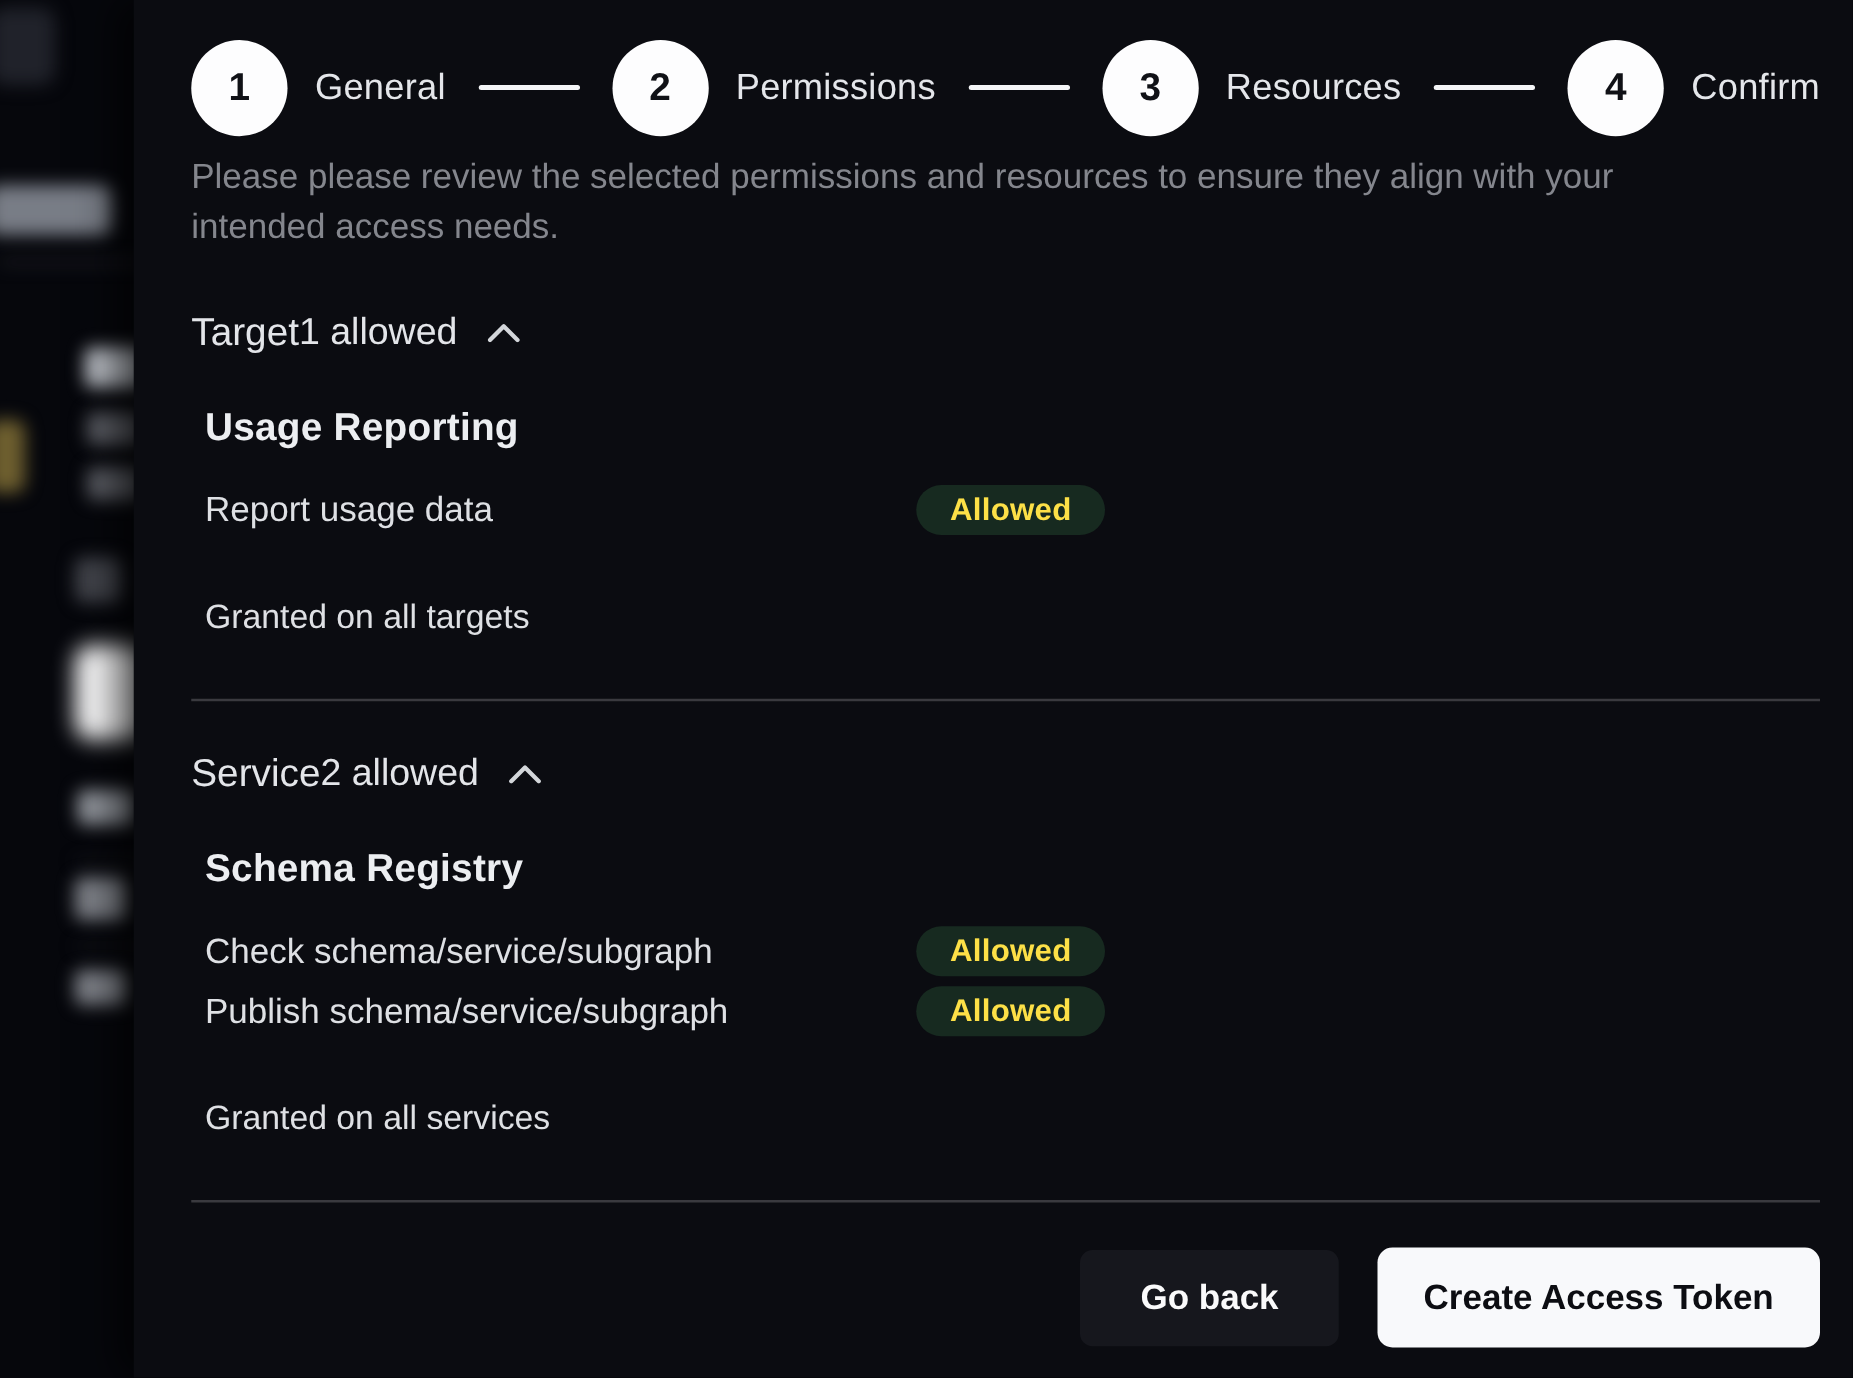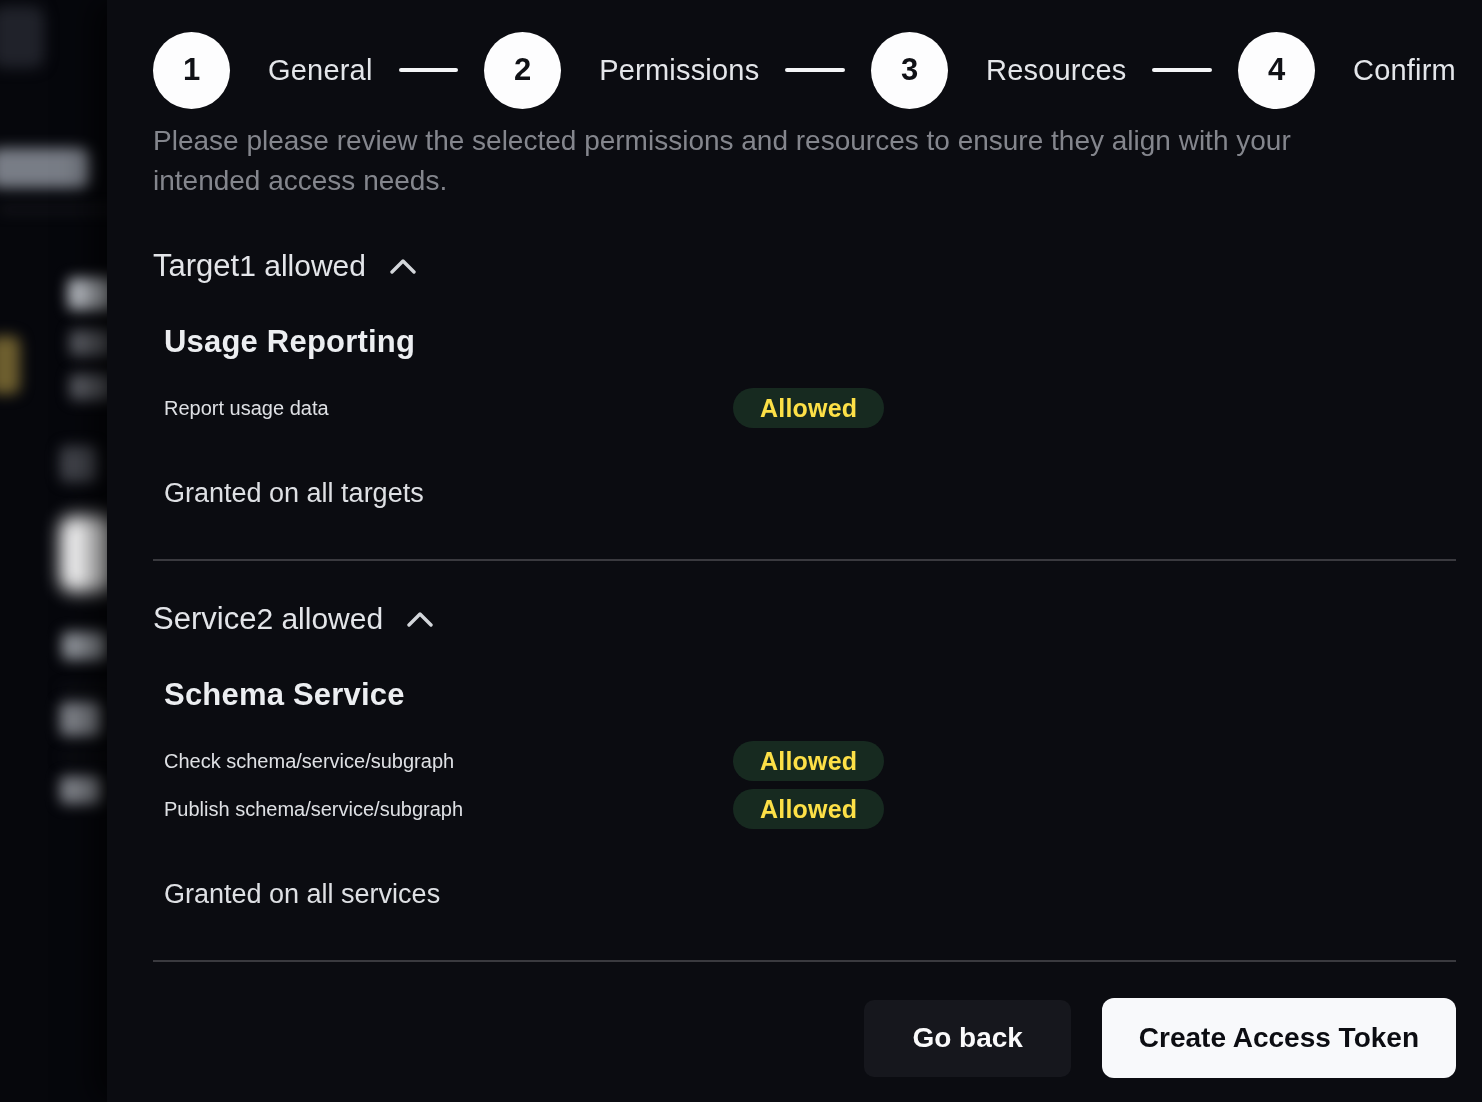--- a/index.html
+++ b/index.html
@@ -46,21 +46,21 @@
     margin-top: 31px; height: 78px;
   }
   .step { display: flex; align-items: center; flex: none; }
   .step-circle {
     width: 77px; height: 77px; border-radius: 50%;
     background: #fdfdfe; color: #101116;
     display: flex; align-items: center; justify-content: center;
     font-size: 31px; font-weight: 700; flex: none;
   }
   .step-label {
-    margin-left: 38px;
+    margin-left: 22px;
     font-size: 29px; font-weight: 500; color: #e4e6ea;
     letter-spacing: .2px; white-space: nowrap;
   }
   .step-connector {
     flex: 1 1 auto; height: 4px; background: #f4f5f7;
     border-radius: 2px; margin: 0 26px; min-width: 50px;
   }
 
   
   .page-title {
@@ -81,21 +81,21 @@
   }
   .section-title { font-size: 31px; color: #e3e5e9; font-weight: 500; }
   .section-right { display: flex; align-items: center; gap: 24px; cursor: pointer; }
   .allowed-count { font-size: 30px; color: #e3e5e9; font-weight: 400; }
   .chev { width: 26px; height: 16px; display: block; }
 
   .perm-group { margin-top: 40px; padding-left: 11px; }
   .group-title { font-size: 31px; font-weight: 700; color: #eceef1; letter-spacing: .2px; }
   .perm-row { display: flex; align-items: center; margin-top: 24px; height: 48px; }
   .perm-row + .perm-row { margin-top: 0; }
-  .perm-label { width: 569px; font-size: 20px; color: #dee0e4; flex: none; }
+  .perm-label { width: 569px; font-size: 28px; color: #dee0e4; flex: none; }
   .badge {
     display: inline-flex; align-items: center; justify-content: center;
     height: 40px; padding: 16px 27px; border-radius: 999px;
     background: #172a20; color: #fde047;
     font-size: 25px; font-weight: 700; letter-spacing: .2px;
   }
   .granted-note { margin-top: 46px; font-size: 27px; color: #dee0e4; padding-left: 11px; }
 
   .divider { height: 2px; background: #3a3a3f; margin-top: 50px; }
 
@@ -190,21 +190,21 @@
     <div class="section-title">Service</div>
     <div class="section-right">
       <span class="allowed-count">2 allowed</span>
       <svg class="chev" viewBox="0 0 26 16" fill="none">
         <polyline points="2,14 13,3 24,14" stroke="#d3d6da" stroke-width="3.4" stroke-linecap="round" stroke-linejoin="round"></polyline>
       </svg>
     </div>
   </div>
 
   <div class="perm-group">
-    <div class="group-title">Schema Service</div>
+    <div class="group-title">Schema Registry</div>
     <div class="perm-row">
       <div class="perm-label">Check schema/service/subgraph</div>
       <span class="badge">Allowed</span>
     </div>
     <div class="perm-row">
       <div class="perm-label">Publish schema/service/subgraph</div>
       <span class="badge">Allowed</span>
     </div>
   </div>
   <div class="granted-note">Granted on all services</div>

